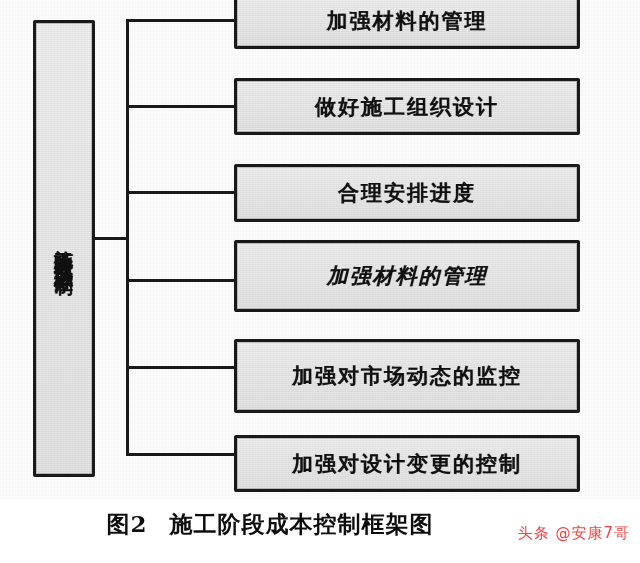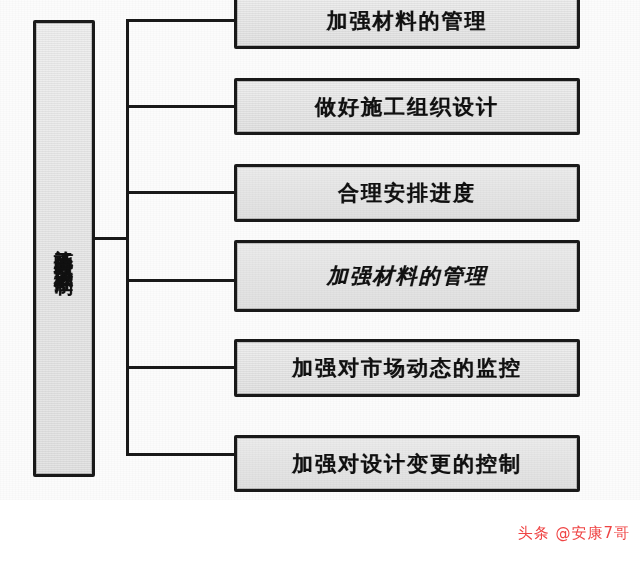--- a/index.html
+++ b/index.html
@@ -75,21 +75,21 @@
     letter-spacing: 3px;
     line-height: 1;
   }
 
   
   .leaf { left: 234px; width: 346px; }
   #leaf-0 { top: -8px;  height: 57px; }
   #leaf-1 { top: 78px;  height: 57px; }
   #leaf-2 { top: 164px; height: 58px; }
   #leaf-3 { top: 240px; height: 72px; font-style: italic; }
-  #leaf-4 { top: 339px; height: 58px; }
+  #leaf-4 { top: 339px; height: 74px; }
   #leaf-5 { top: 427px; height: 57px; margin-top: 8px; }
 
   
   .line {
     position: absolute;
     background: #1a1a1a;
   }
   .line.h { height: 3px; }
   .line.v { width: 3px; }
 
@@ -178,14 +178,17 @@
     <span class="label">加强对市场动态的监控</span>
   </div>
   <div class="node leaf" id="leaf-5">
     <span class="label">加强对设计变更的控制</span>
   </div>
 
   <div class="grain"></div>
 </div>
 
 <div id="caption-row">
+  <div id="figure-caption">
+    <span class="fig-no">图2</span><span>施工阶段成本控制框架图</span>
+  </div>
   <div id="watermark">头条 @安康7哥</div>
 </div>
 
 </body></html>

